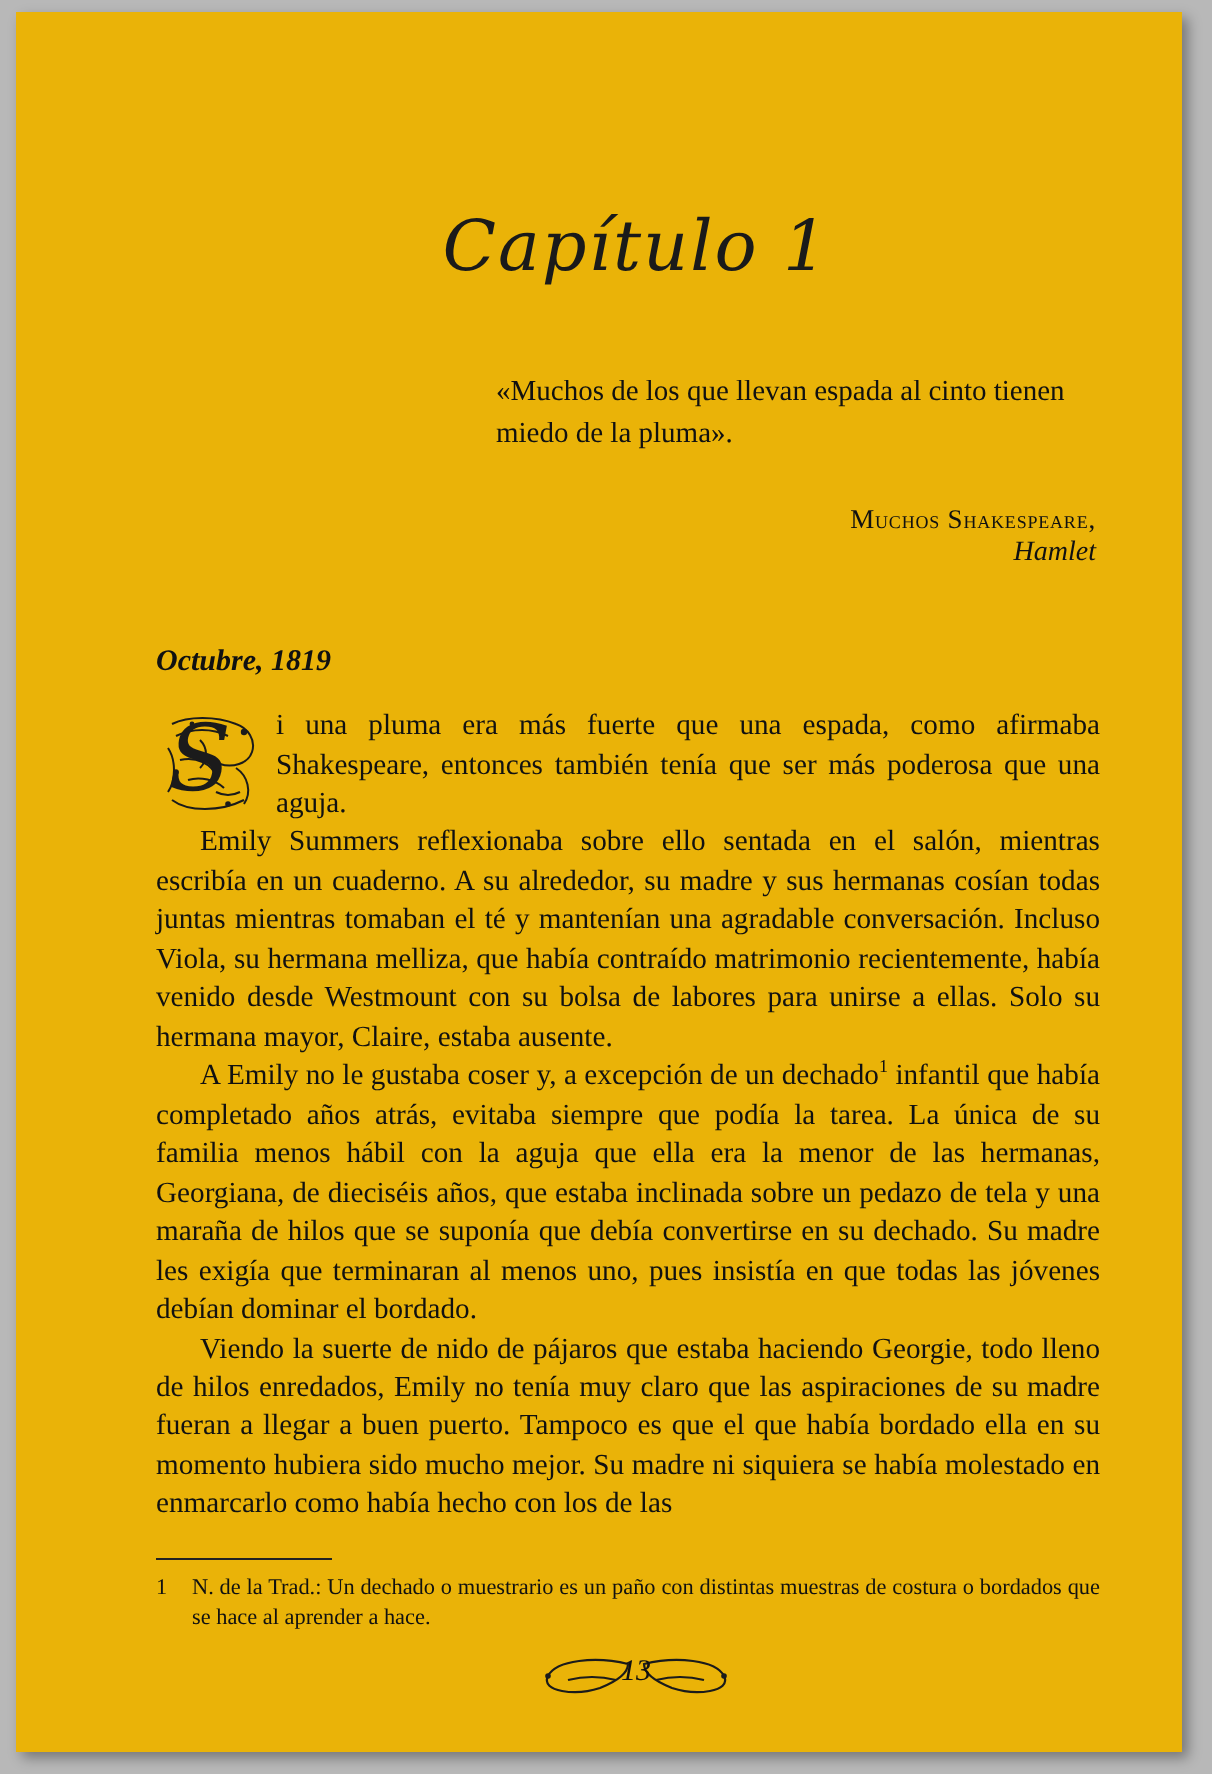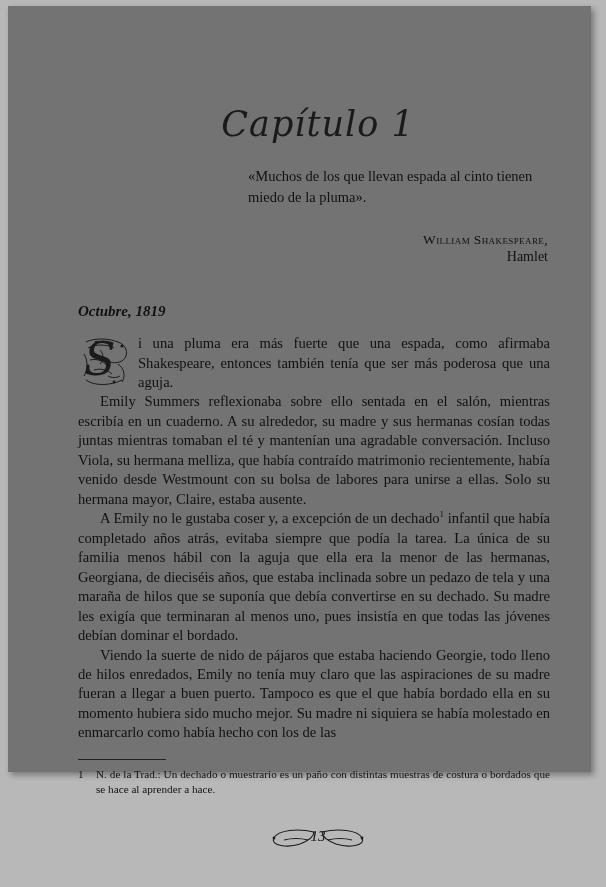--- a/index.html
+++ b/index.html
@@ -12,22 +12,22 @@
     height: 887px;
     overflow: hidden;
     font-family: "Liberation Serif", serif;
   }
 
   .page {
     position: absolute;
     left: 8px;
     top: 6px;
     width: 583px;
-    height: 766px;
-    background: #737373;
+    height: 870px;
+    background: #eab308;
     box-shadow: 3px 3px 6px rgba(0,0,0,0.35);
     box-sizing: border-box;
   }
 
   .content {
     position: absolute;
     left: 70px;
     top: 0;
     width: 480px;
     height: 870px;
@@ -40,21 +40,21 @@
     font-style: italic;
     font-size: 35px;
     color: #1a1a1a;
     margin-top: 98px;
     letter-spacing: 1px;
     font-weight: 400;
   }
 
   
   .epigraph {
-    margin-top: 22px;
+    margin-top: 42px;
     margin-left: 170px;
     width: 300px;
     font-size: 14.5px;
     line-height: 1.45;
     color: #111;
     text-align: left;
   }
   .epigraph-attrib {
     margin-top: 24px;
     margin-left: 170px;
@@ -65,20 +65,21 @@
   }
   .smallcaps {
     font-variant: small-caps;
     letter-spacing: 0.4px;
   }
   .epigraph-work {
     margin-top: 1px;
     margin-left: 170px;
     width: 300px;
     text-align: right;
+    font-style: italic;
     font-size: 14px;
     color: #111;
   }
 
   
   .date-line {
     margin-top: 38px;
     text-align: left;
     font-style: italic;
     font-weight: bold;
@@ -185,21 +186,21 @@
 </head>
 <body>
 
 <div class="page">
   <div class="content">
 
     <div class="chapter-title">Capítulo 1</div>
 
     <div class="epigraph">«Muchos de los que llevan espada al cinto tienen miedo de la pluma».</div>
     <div class="epigraph-attrib">
-      <span class="smallcaps">William Shakespeare,</span>
+      <span class="smallcaps">Muchos Shakespeare,</span>
     </div>
     <div class="epigraph-work">Hamlet</div>
 
     <div class="date-line">Octubre, 1819</div>
 
     <div class="body-text">
 
       <div class="dropcap-wrap">
         <span class="dropcap">
           <svg width="56" height="54" viewBox="0 0 56 54" aria-hidden="true">

